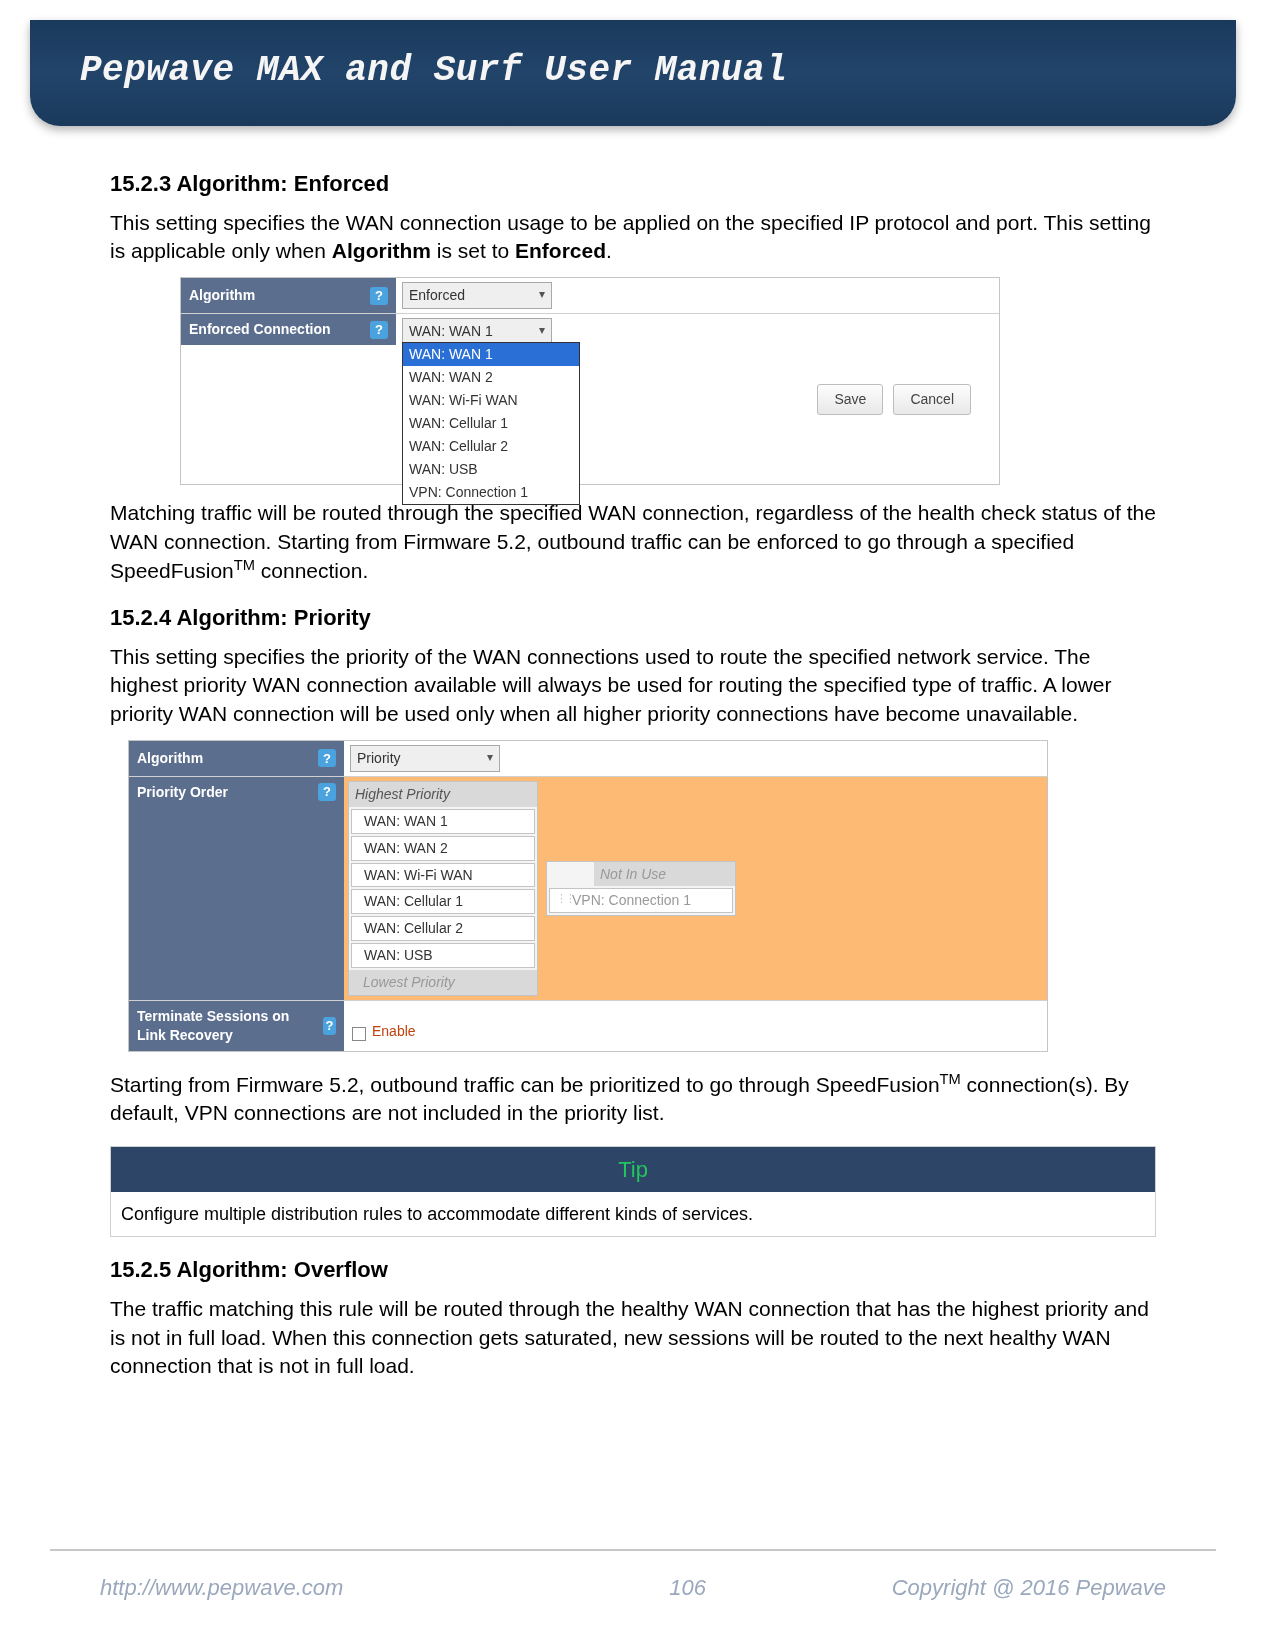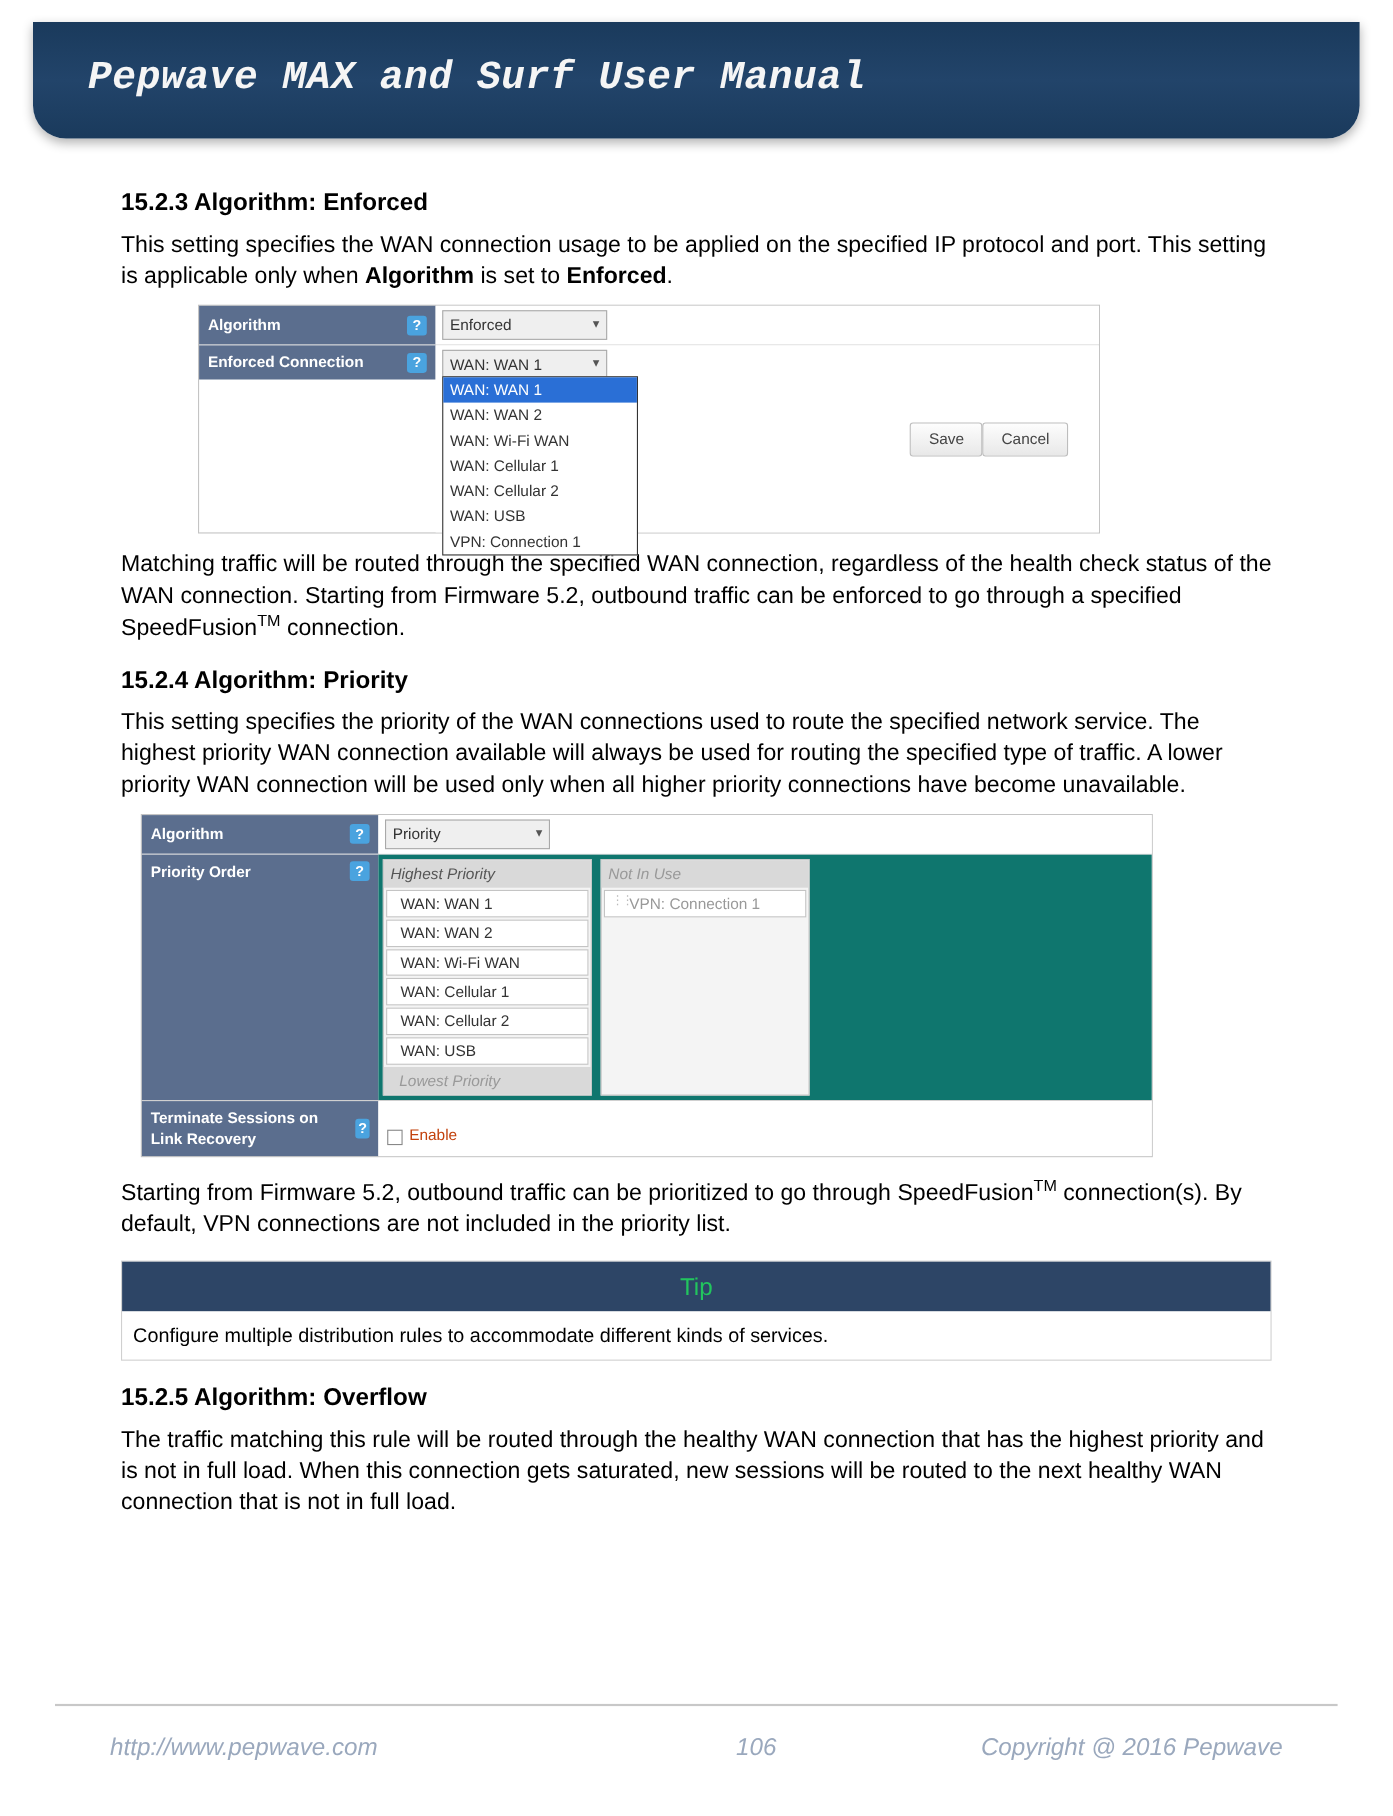--- a/index.html
+++ b/index.html
@@ -130,38 +130,39 @@
   }
   .shot1-body {
     position: relative;
     height: 170px;
   }
   .btn-row {
     position: absolute;
     right: 28px;
     top: 70px;
     display: flex;
-    gap: 0;
+    gap: 10px;
   }
   .btn {
     border: 1px solid #bdbdbd;
     background: linear-gradient(#fdfdfd,#e8e8e8);
     padding: 5px 16px;
     border-radius: 3px;
     font-size: 14px;
     color: #444;
   }
 
   
   .shot2 { width: 920px; margin-left: 18px; }
   .prio-body {
     display: flex;
     flex: 1;
-    background: #0f766e;
+    background: #fdba74;
     padding: 0;
+    align-items: center;
   }
   .prio-col {
     border: 1px solid #c4c4c4;
     background: #f4f4f4;
     width: 190px;
     margin: 4px 4px;
   }
   .prio-col .ph {
     background: #d9d9d9;
     color: #555;
@@ -172,21 +173,21 @@
   .prio-col .ph.lowest { font-style: italic; color: #999; padding-left: 14px; }
   .prio-col .pi {
     background: #fff;
     border: 1px solid #c4c4c4;
     margin: 2px;
     padding: 2px 12px;
     font-size: 14px;
     color: #333;
   }
   .prio-col2 { width: 190px; }
-  .prio-col2 .ph { color: #999; }
+  .prio-col2 .ph { color: #999; margin-left: 47px; }
   .prio-col2 .pi { color: #999; padding-left: 22px; position: relative; }
   .prio-col2 .pi::before {
     content: "⋮⋮";
     position: absolute;
     left: 6px;
     color: #bbb;
     font-size: 11px;
     letter-spacing: -2px;
   }
   .enable-cell {

